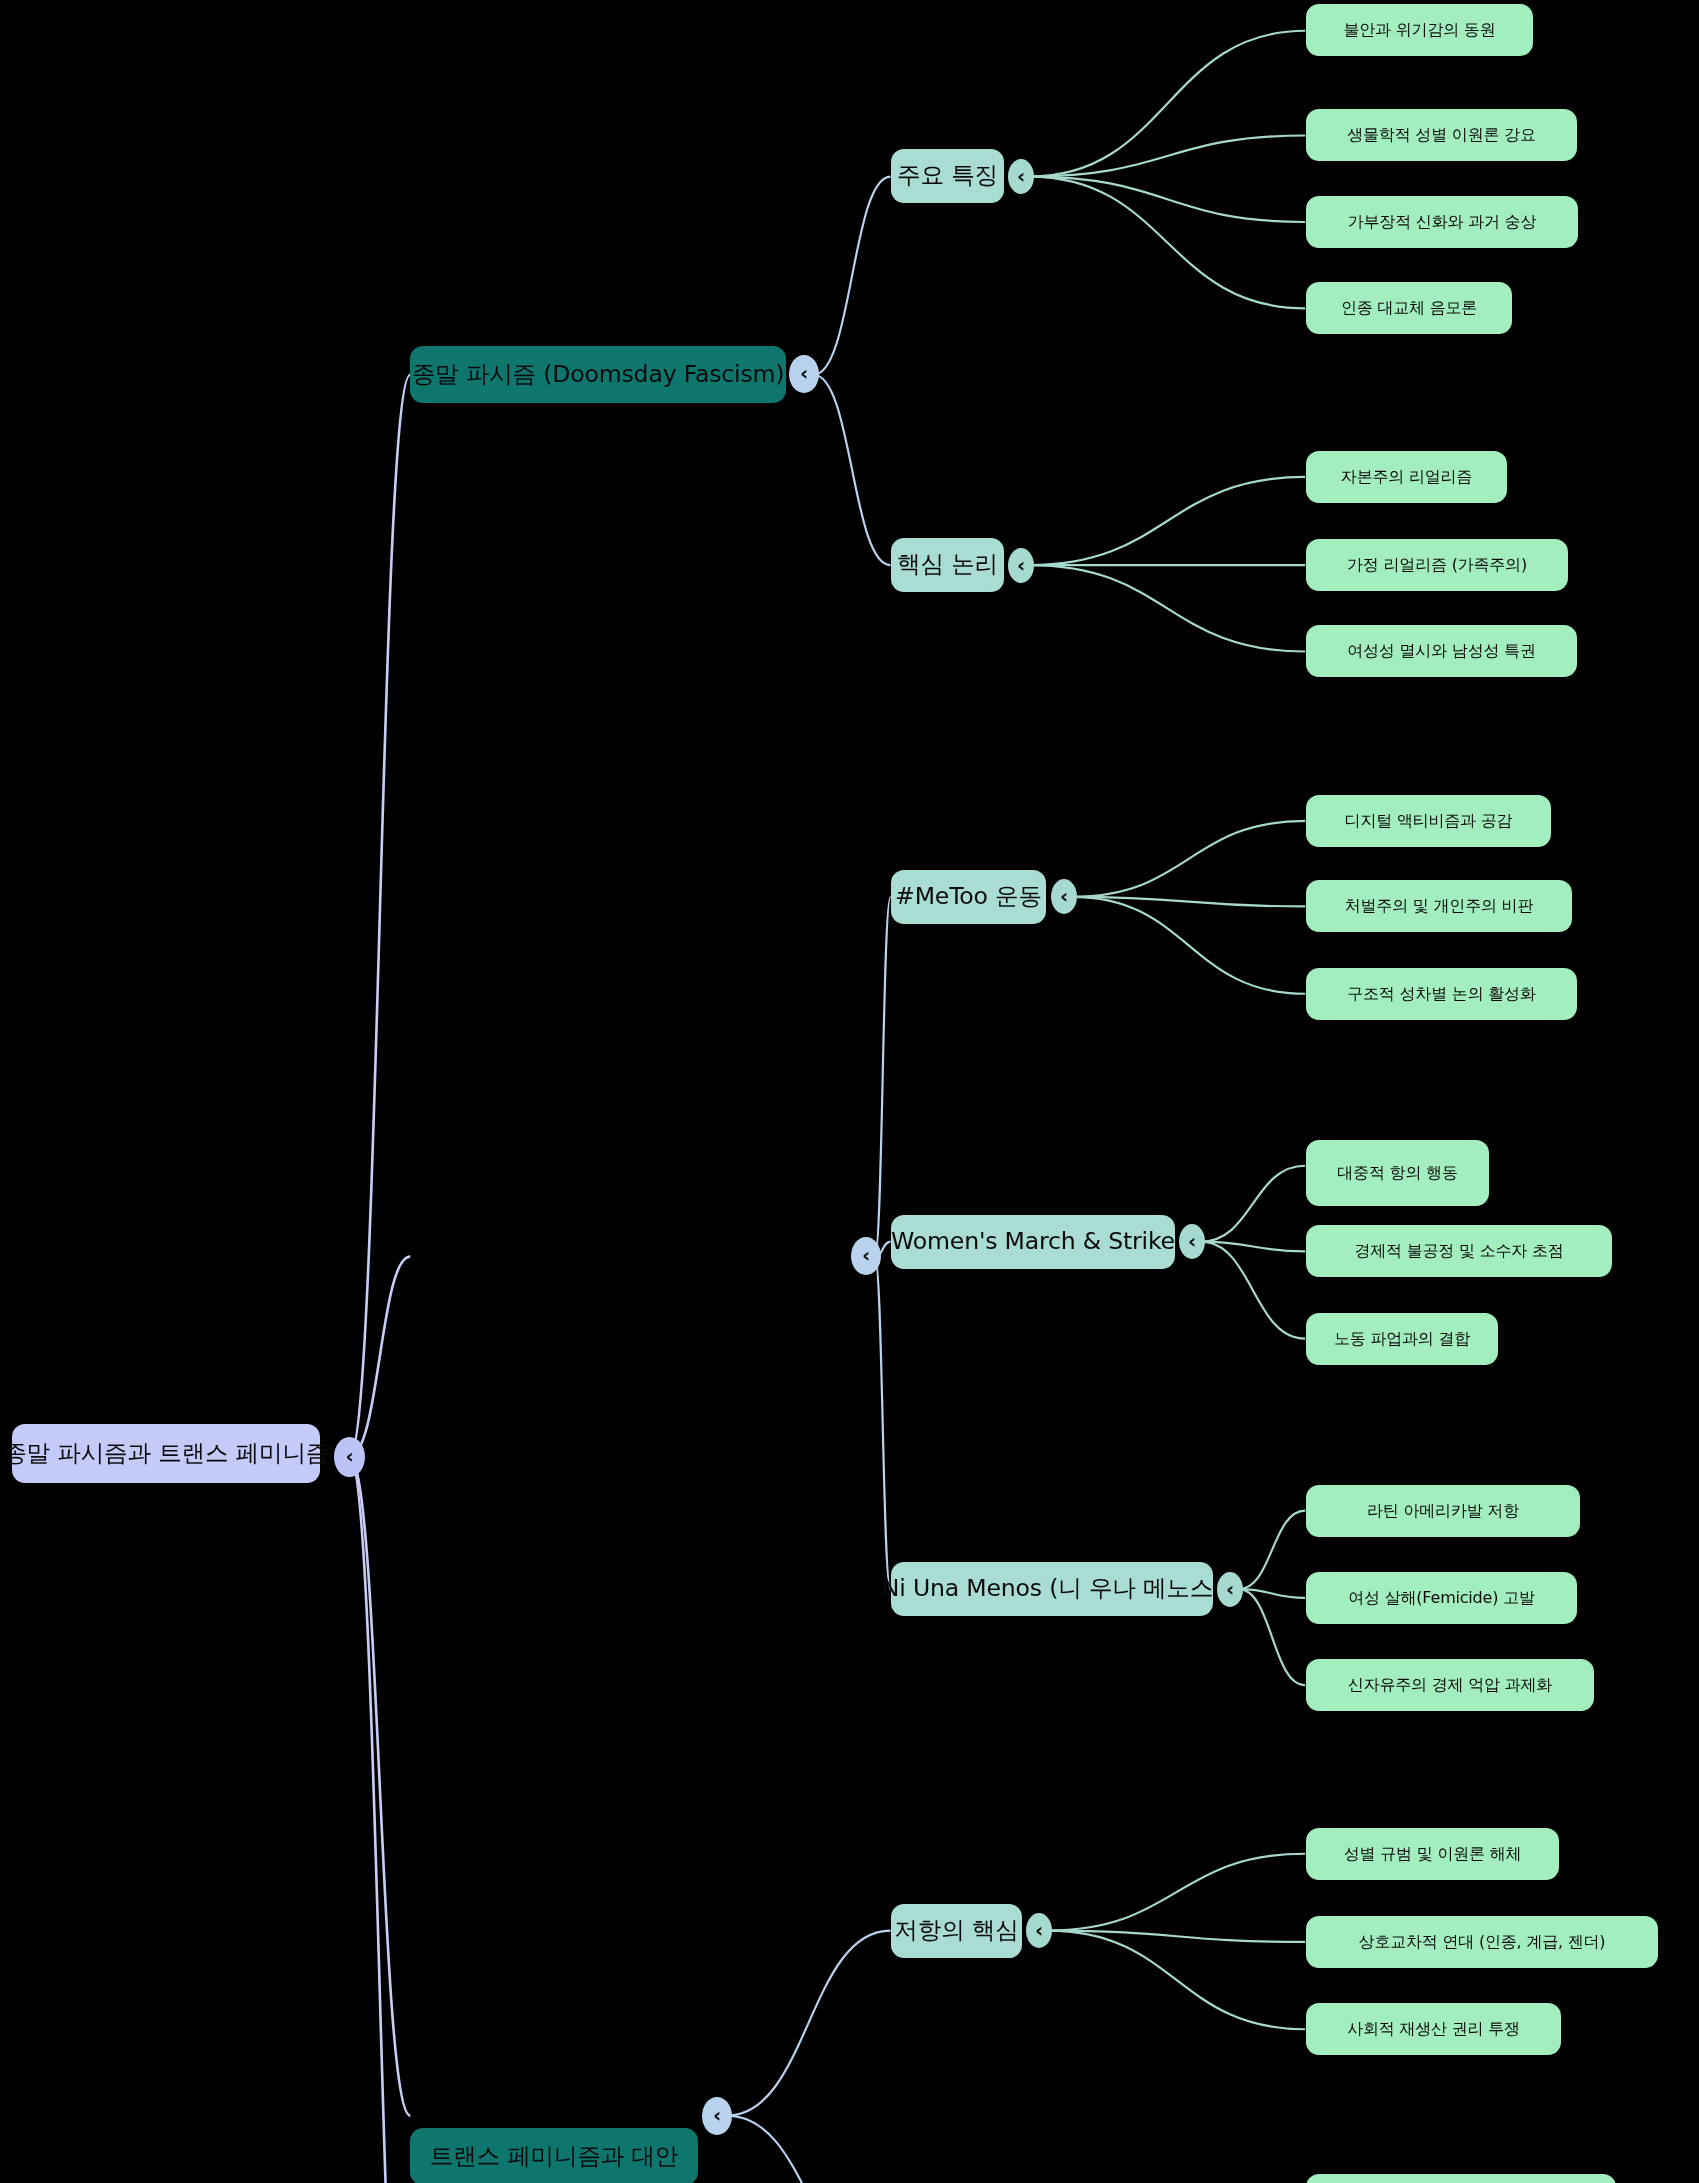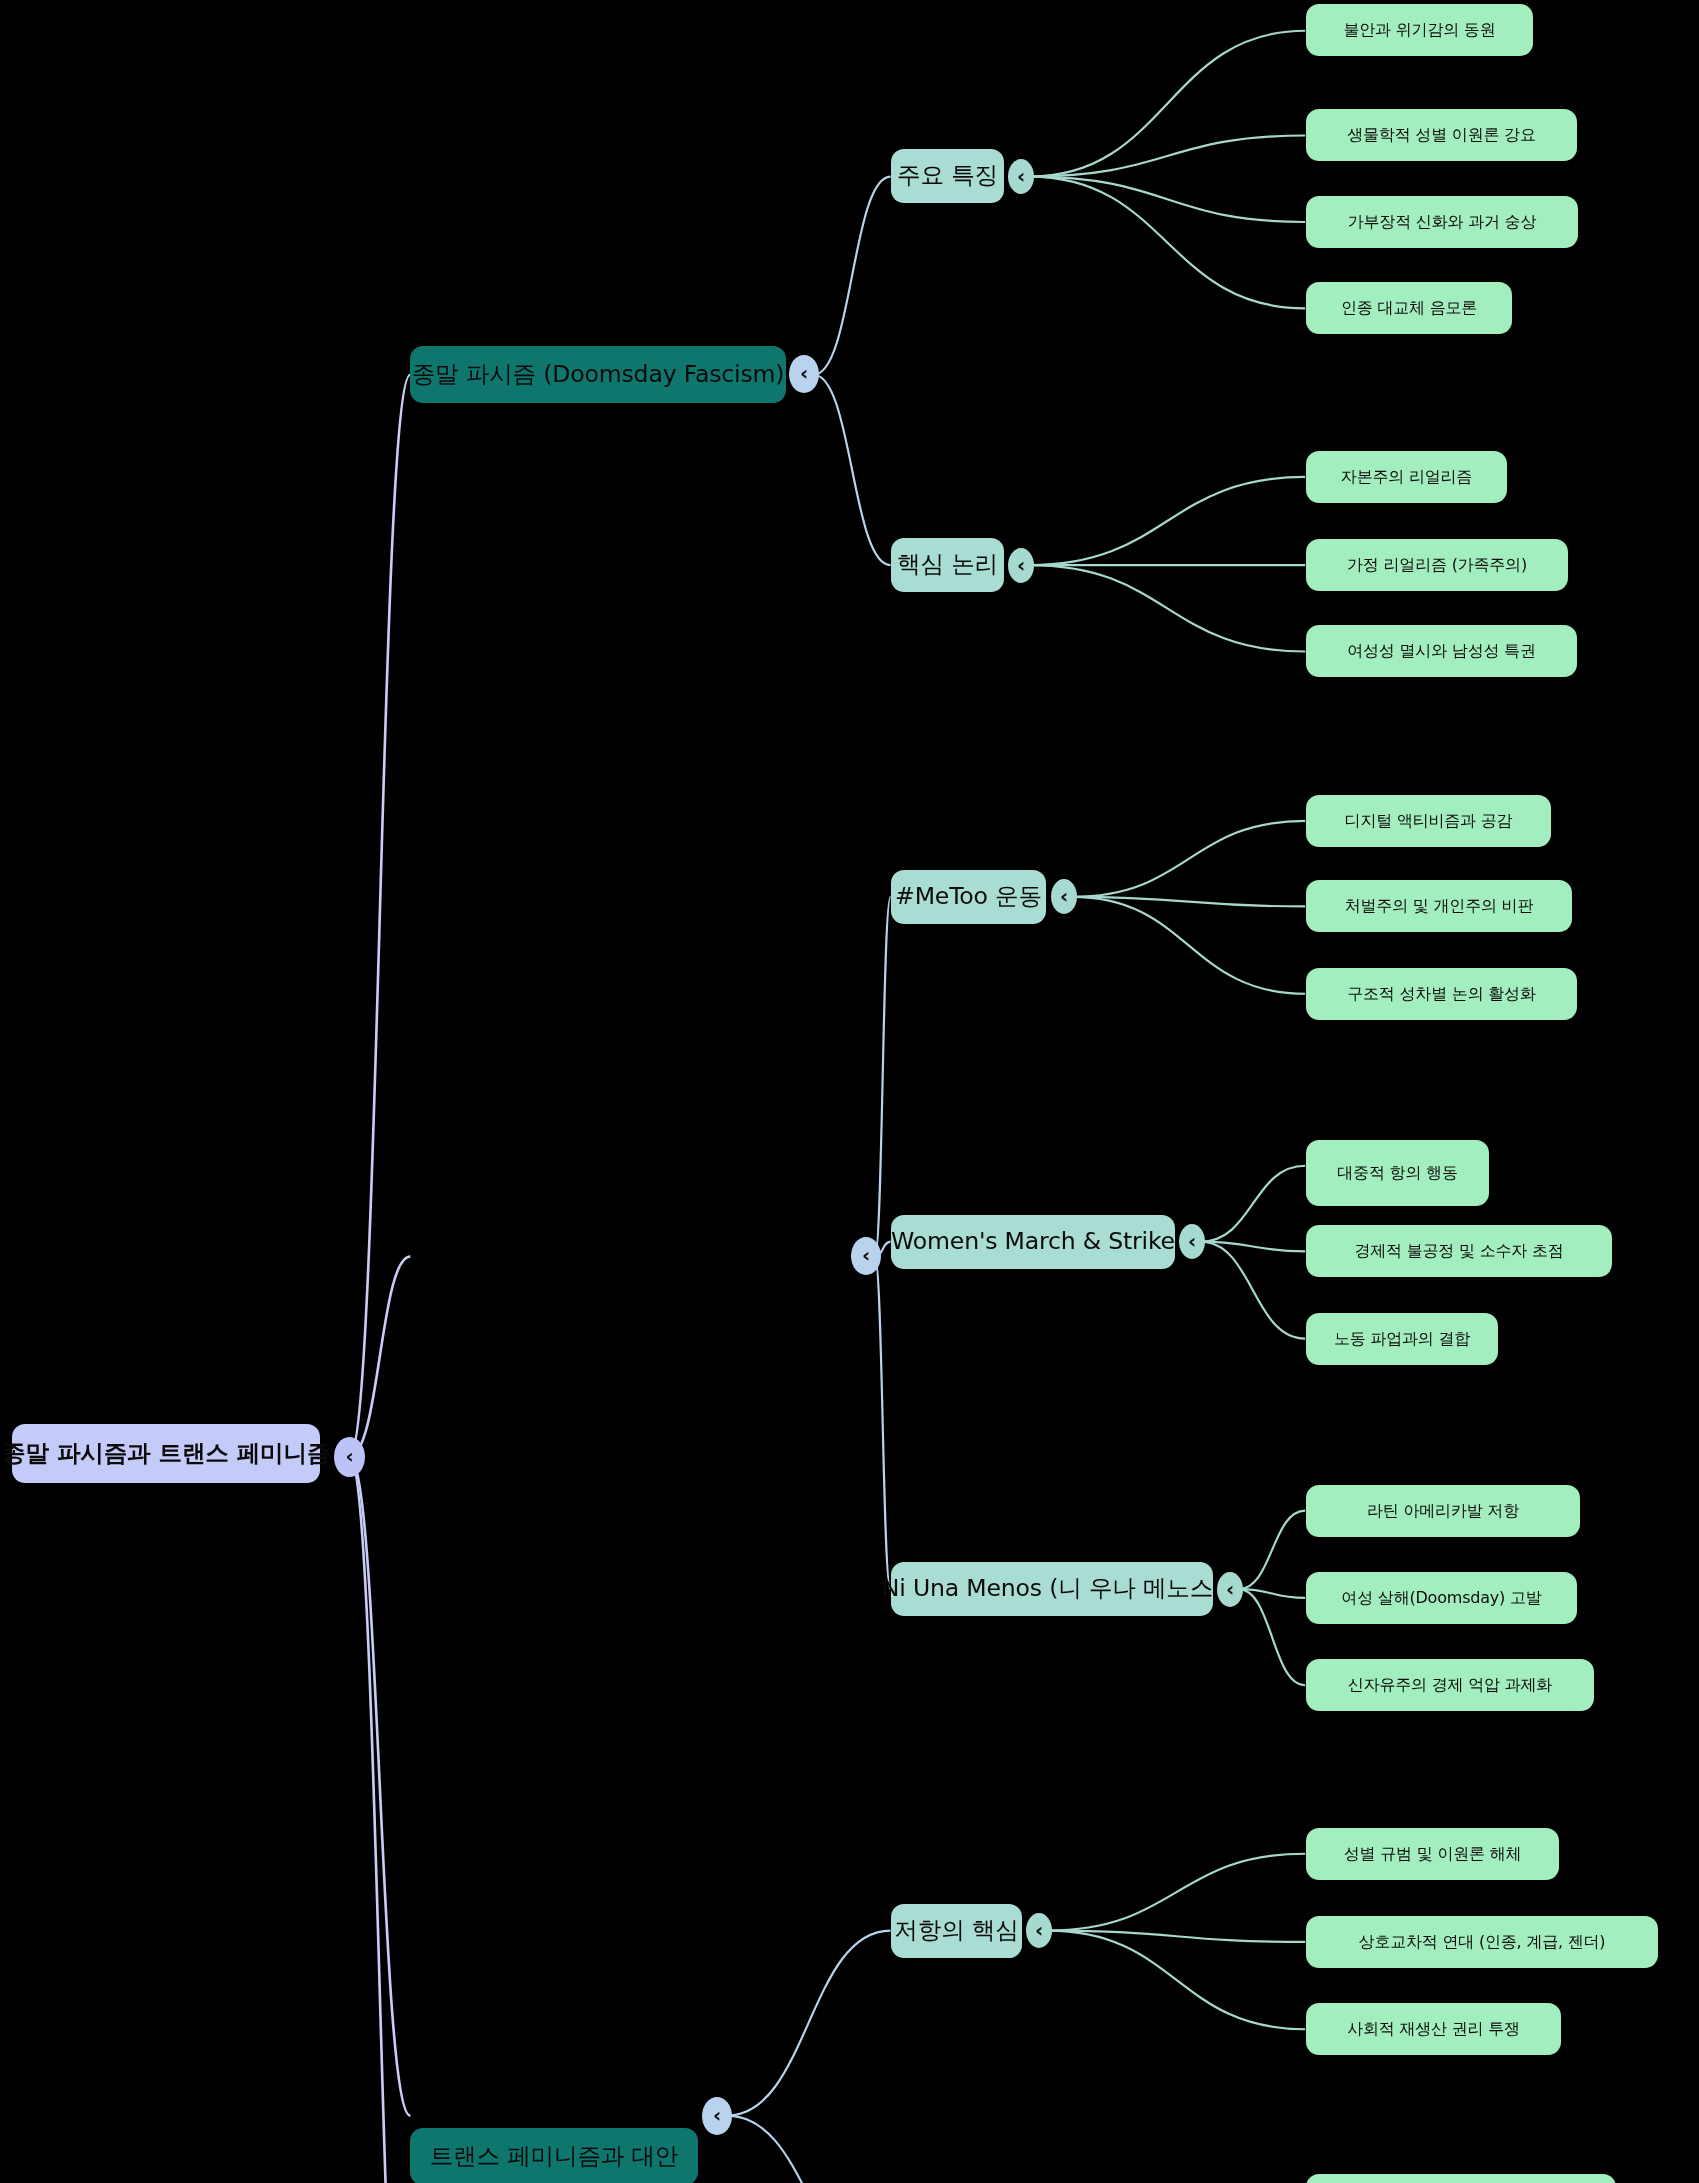--- a/index.html
+++ b/index.html
@@ -56,21 +56,21 @@
       <path d="M 2400 4422 C 2695 4422, 2695 4648, 2990 4648" fill="none" stroke="#a7d8ce" stroke-width="5"></path>
       <path d="M 1664 4846 C 1852 4846, 1852 5212, 2040 5212" fill="none" stroke="#b9d3ee" stroke-width="5"></path>
       <path d="M 2720 5212 C 2855 5212, 2855 5038, 2990 5038" fill="none" stroke="#a7d8ce" stroke-width="5"></path>
       <path d="M 2720 5212 C 2855 5212, 2855 5238, 2990 5238" fill="none" stroke="#a7d8ce" stroke-width="5"></path>
       <path d="M 2720 5212 C 2855 5212, 2855 5438, 2990 5438" fill="none" stroke="#a7d8ce" stroke-width="5"></path>
       <path d="M 800 3336 C 870 3336, 870 5790, 940 5790" fill="none" stroke="#c9cdf6" stroke-width="6"></path>
       <path d="M 1544 5790 C 2267 5790, 2267 5480, 2990 5480" fill="none" stroke="#b9d3ee" stroke-width="5"></path>
       <path d="M 1544 5790 C 2267 5790, 2267 5678, 2990 5678" fill="none" stroke="#b9d3ee" stroke-width="5"></path>
       <path d="M 1544 5790 C 2267 5790, 2267 5878, 2990 5878" fill="none" stroke="#b9d3ee" stroke-width="5"></path>
     </svg>
-<div class="node n-root" style="left: 12.2px; top: 1424px; width: 308px; height: 59px; font-weight: bold;">종말 파시즘과 트랜스 페미니즘</div>
+<div class="node n-root" style="left: 12.2px; top: 1424px; width: 308px; height: 59px;">종말 파시즘과 트랜스 페미니즘</div>
     <div class="node n-l1" style="left: 410px; top: 346px; width: 376px; height: 57px;">종말 파시즘 (Doomsday Fascism)</div>
     <div class="marker m-l1" style="left: 789px; top: 355px; width: 30px; height: 38px;">
       <span>‹</span>
     </div>
     <div class="node n-l2" style="left: 891px; top: 149px; width: 113px; height: 54px;">주요 특징</div>
     <div class="marker m-l2" style="left: 1008px; top: 159px; width: 26px; height: 35px;">
       <span>‹</span>
     </div>
     <div class="node n-leaf" style="left: 1306px; top: 4.4px; width: 227px; height: 52px;">불안과 위기감의 동원</div>
     <div class="node n-leaf" style="left: 1306px; top: 109px; width: 271px; height: 52px;">생물학적 성별 이원론 강요</div>
@@ -98,21 +98,21 @@
       <span>‹</span>
     </div>
     <div class="node n-leaf" style="left: 1306px; top: 1140px; width: 183px; height: 66px;">대중적 항의 행동</div>
     <div class="node n-leaf" style="left: 1306px; top: 1225px; width: 306px; height: 52px;">경제적 불공정 및 소수자 초점</div>
     <div class="node n-leaf" style="left: 1306px; top: 1313px; width: 192px; height: 52px;">노동 파업과의 결합</div>
     <div class="node n-l2" style="left: 891px; top: 1562px; width: 322px; height: 54px;">Ni Una Menos (니 우나 메노스)</div>
     <div class="marker m-l2" style="left: 1217px; top: 1572px; width: 26px; height: 35px;">
       <span>‹</span>
     </div>
     <div class="node n-leaf" style="left: 1306px; top: 1485px; width: 274px; height: 52px;">라틴 아메리카발 저항</div>
-    <div class="node n-leaf" style="left: 1306px; top: 1572px; width: 271px; height: 52px;">여성 살해(Doomsday) 고발</div>
+    <div class="node n-leaf" style="left: 1306px; top: 1572px; width: 271px; height: 52px;">여성 살해(Femicide) 고발</div>
     <div class="node n-leaf" style="left: 1306px; top: 1659px; width: 288px; height: 52px;">신자유주의 경제 억압 과제화</div>
     <div class="node n-l1" style="left: 410px; top: 2088px; width: 288px; height: 57px; margin-top: 40px;">트랜스 페미니즘과 대안</div>
     <div class="marker m-l1" style="left: 702px; top: 2097px; width: 30px; height: 38px;">
       <span>‹</span>
     </div>
     <div class="node n-l2" style="left: 891px; top: 1904px; width: 131px; height: 54px;">저항의 핵심</div>
     <div class="marker m-l2" style="left: 1026px; top: 1913px; width: 26px; height: 35px;">
       <span>‹</span>
     </div>
     <div class="node n-leaf" style="left: 1306px; top: 1828px; width: 253px; height: 52px;">성별 규범 및 이원론 해체</div>

